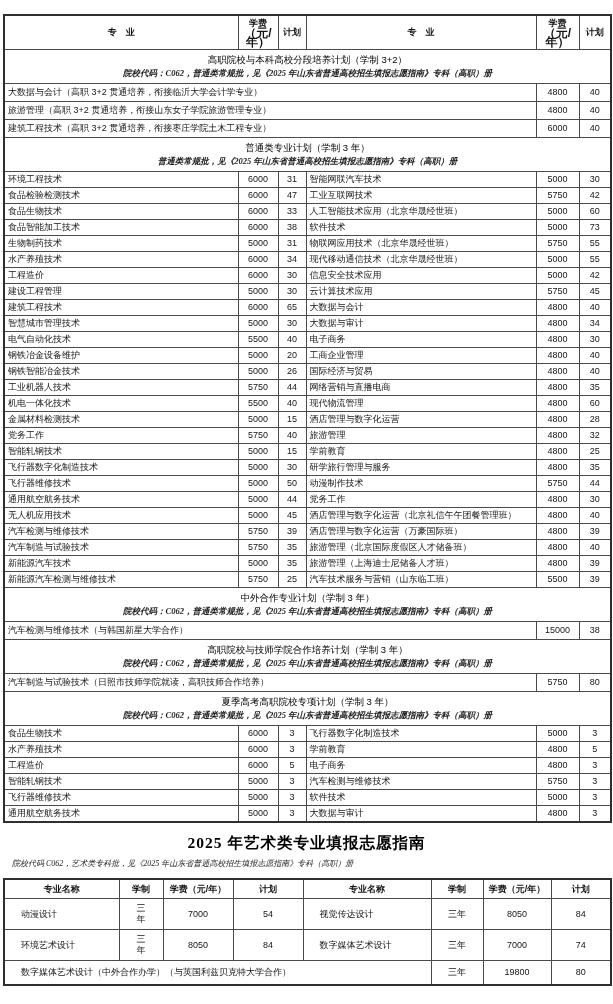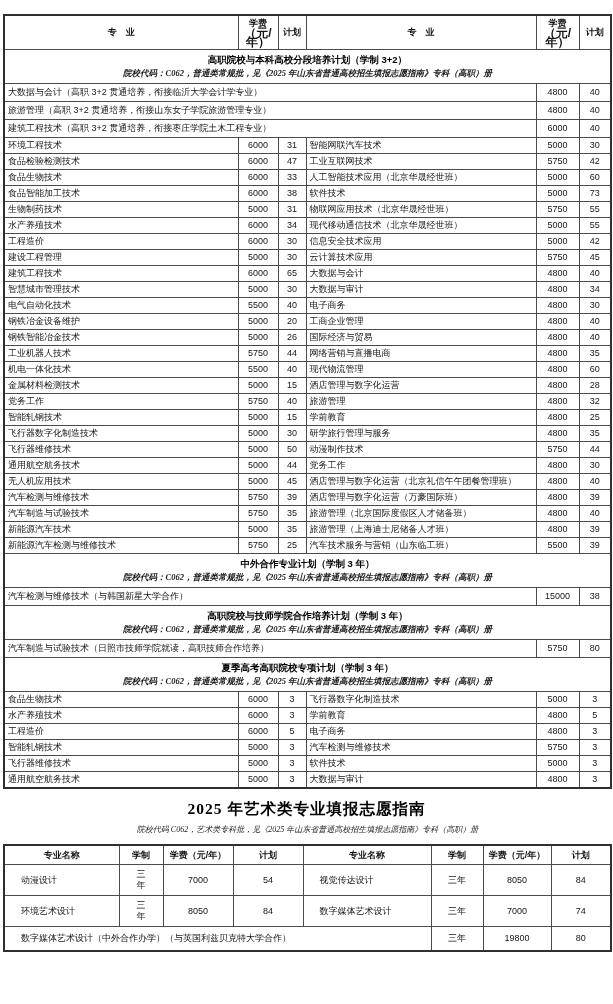--- a/index.html
+++ b/index.html
@@ -8,34 +8,34 @@
     font-family:"Liberation Sans", sans-serif;overflow:hidden;
   }
   .page{padding:5px 3px 0 3px;}
   .doc-title{
     font-family:"Liberation Serif", serif;font-weight:bold;font-size:15.5px;
     text-align:center;margin:3px 0 11px 0;letter-spacing:1px;color:#000;
   }
   .doc-title.second{margin-top:10px;margin-bottom:4px;}
   .art-subtitle{
     font-size:8px;font-style:italic;font-family:"Liberation Serif", serif;
-    margin:0 0 3px 2px;color:#1c1c1c;text-align:center;
+    margin:0 0 3px 9px;color:#1c1c1c;
   }
   table{border-collapse:collapse;table-layout:fixed;width:607px;margin:9px auto;border-radius:9px;}
   .t-main,.t-art{border:2px solid #2f2f2f;}
   td,th{border:1px solid #4a4a4a;overflow:hidden;}
   th{font-size:9px;font-weight:bold;padding:2px 1px;text-align:center;line-height:11px;}
   .t-main thead th{height:26px;vertical-align:middle;}
   .fee2{font-size:12px;font-weight:bold;line-height:9px;}
   td.name{font-size:9px;text-align:left;padding:1px 3px;line-height:11px;white-space:nowrap;}
   td.num{font-size:9px;text-align:center;padding:1px 1px;line-height:11px;}
   .t-main tbody td{height:13px;vertical-align:middle;}
   tr.full-row td{height:15px;}
   td.band{text-align:center;padding:4px 2px;height:auto;}
-  .band-title{font-weight:bold;font-size:9.5px;line-height:12px;color:#000;}
+  .band-title{font-weight:normal;font-size:9.5px;line-height:12px;color:#000;}
   .band-sub{font-size:8.5px;font-style:italic;font-family:"Liberation Serif", serif;line-height:11px;margin-top:2px;color:#1c1c1c;font-weight:bold;}
   .t-art th{height:14px;vertical-align:middle;}
   .t-art td{height:12px;vertical-align:middle;padding:4px 16px;}
   .t-art td.num{text-align:center;}
 </style>
 </head>
 <body>
 
 <div class="page">
 
@@ -81,20 +81,26 @@
           <td class="name" colspan="4">旅游管理（高职 3+2 贯通培养，衔接山东女子学院旅游管理专业）</td>
           <td class="num">4800</td>
           <td class="num">40</td>
         </tr>
         <tr class="full-row">
           <td class="name" colspan="4">建筑工程技术（高职 3+2 贯通培养，衔接枣庄学院土木工程专业）</td>
           <td class="num">6000</td>
           <td class="num">40</td>
         </tr>
         <tr>
+          <td class="band" colspan="6">
+            <div class="band-title">普通类专业计划（学制 3 年）</div>
+            <div class="band-sub">普通类常规批，见《2025 年山东省普通高校招生填报志愿指南》专科（高职）册</div>
+          </td>
+        </tr>
+        <tr>
           <td class="name">环境工程技术</td>
           <td class="num">6000</td>
           <td class="num">31</td>
           <td class="name">智能网联汽车技术</td>
           <td class="num">5000</td>
           <td class="num">30</td>
         </tr>
         <tr>
           <td class="name">食品检验检测技术</td>
           <td class="num">6000</td>

